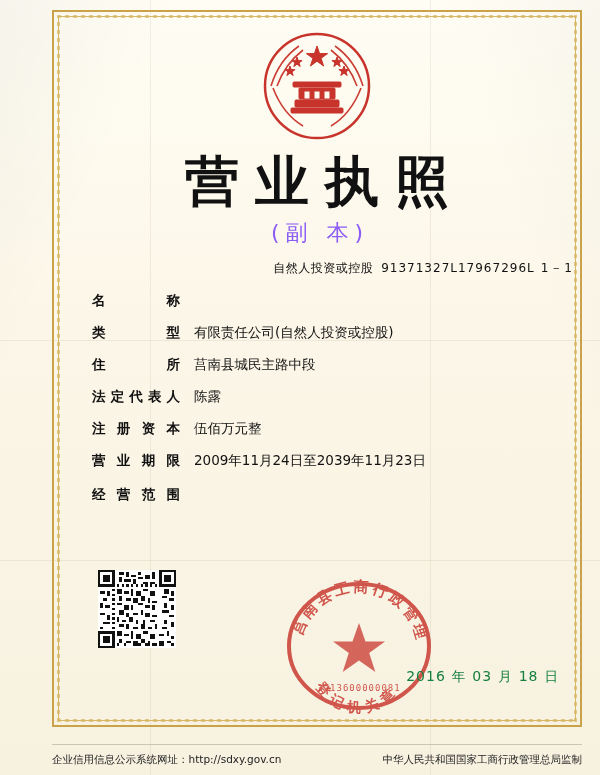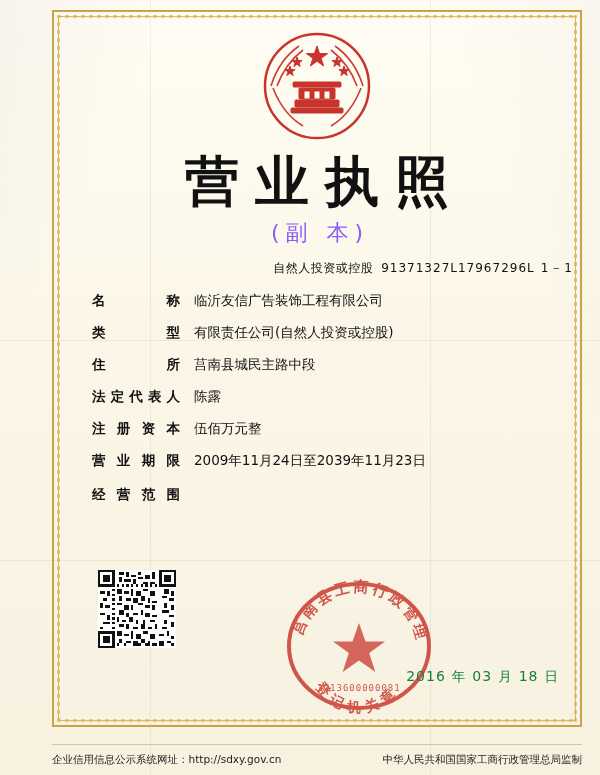--- a/index.html
+++ b/index.html
@@ -252,21 +252,20 @@
   <div class="subtitle">(副 本)</div>
 
   <div class="credit-line">
     <span>自然人投资或控股</span><span class="code">91371327L17967296L</span><span class="pager">1－1</span>
   </div>
 
   <div class="fields">
 
     <div class="row">
       <div class="label">名称</div>
-      <div class="value">临沂友信广告装饰工程有限公司</div>
     </div>
 
     <div class="row">
       <div class="label">类型</div>
       <div class="value">有限责任公司(自然人投资或控股)</div>
     </div>
 
     <div class="row">
       <div class="label">住所</div>
       <div class="value">莒南县城民主路中段</div>

